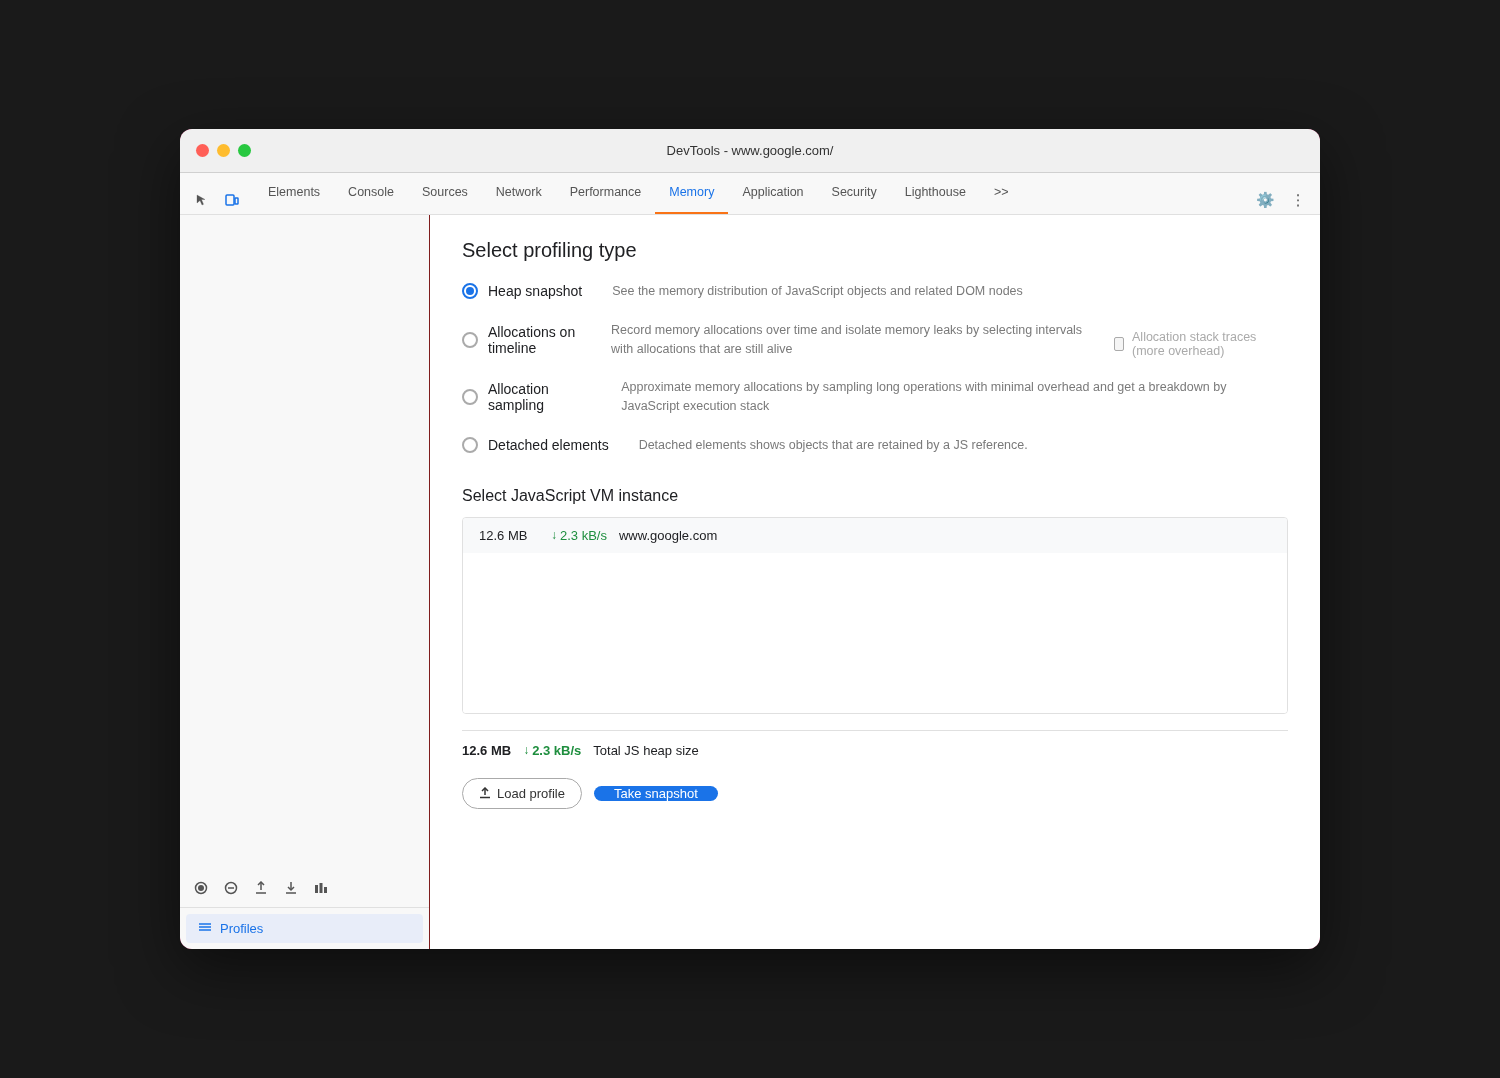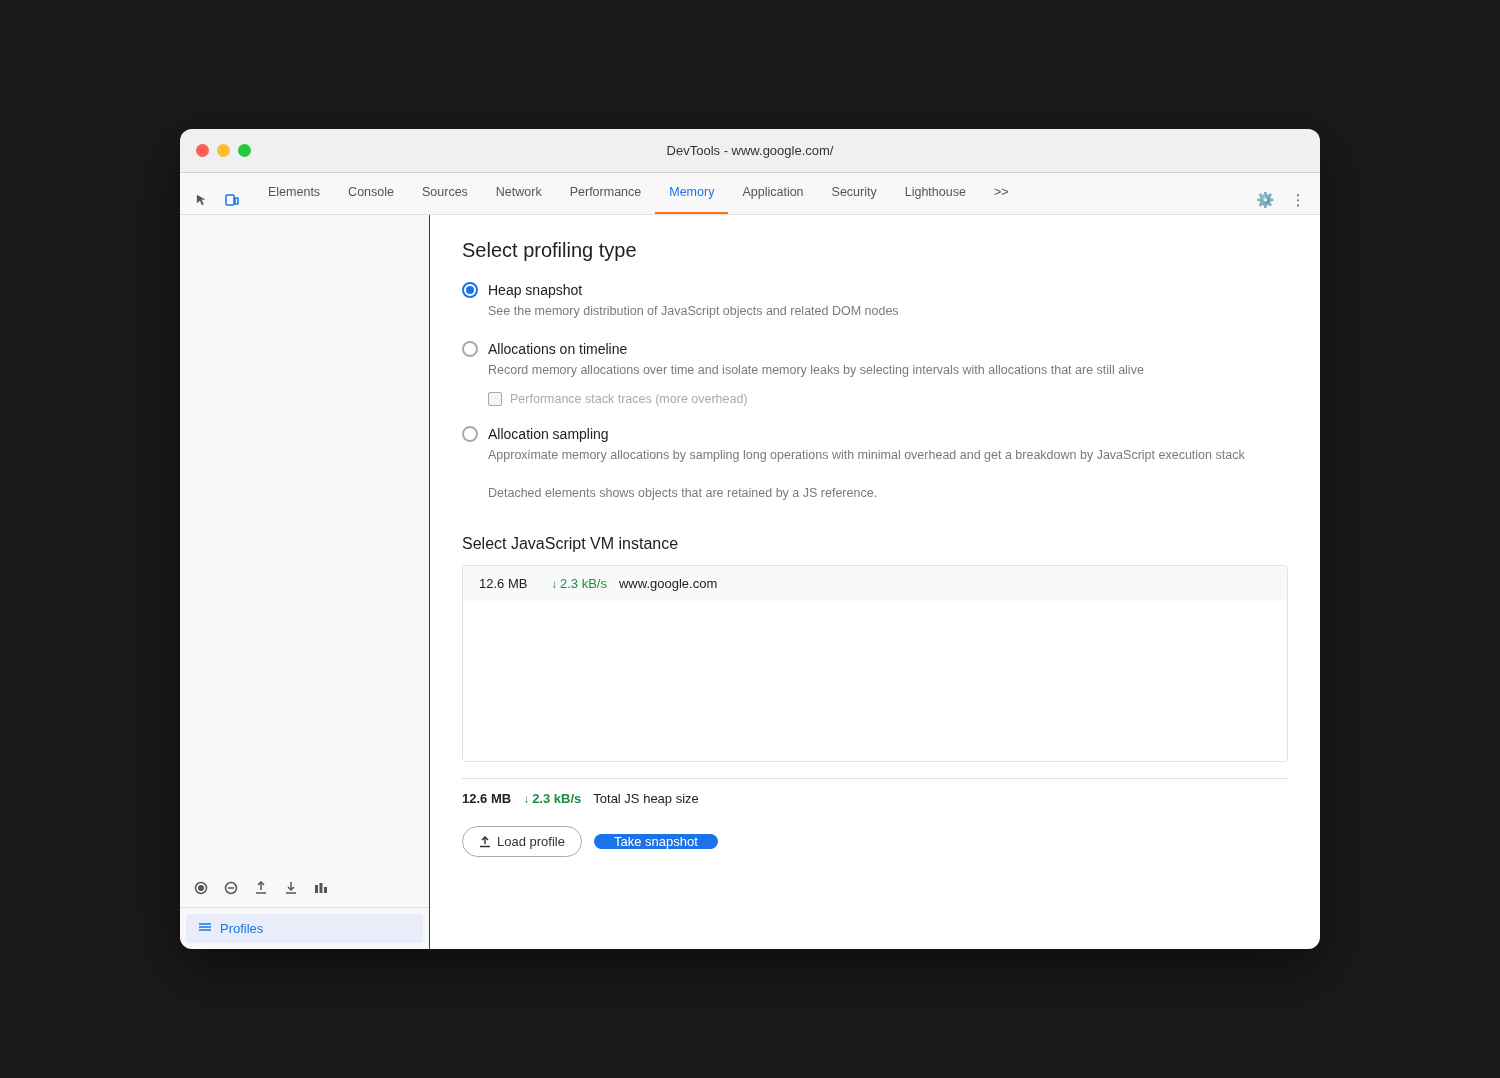--- a/index.html
+++ b/index.html
@@ -189,21 +189,21 @@
       margin-bottom: 20px;
     }
     .profiling-options {
       display: flex;
       flex-direction: column;
       gap: 20px;
       margin-bottom: 32px;
     }
     .profiling-option {
       display: flex;
-      flex-direction: column;
+      flex-direction: row;
       gap: 4px;
     }
     .option-header {
       display: flex;
       align-items: center;
       gap: 10px;
     }
     .radio-btn {
       width: 16px;
       height: 16px;
@@ -493,33 +493,37 @@
         </div>
 
         <div class="profiling-option">
           <div class="option-header">
             <div class="radio-btn"></div>
             <span class="option-label">Allocations on timeline</span>
           </div>
           <div class="option-desc">Record memory allocations over time and isolate memory leaks by selecting intervals with allocations that are still alive</div>
           <div class="checkbox-row">
             <div class="checkbox-box"></div>
-            <span class="checkbox-label">Performance stack traces (more overhead)</span>
+            <span class="checkbox-label">Allocation stack traces (more overhead)</span>
           </div>
         </div>
 
         <div class="profiling-option">
           <div class="option-header">
             <div class="radio-btn"></div>
             <span class="option-label">Allocation sampling</span>
           </div>
           <div class="option-desc">Approximate memory allocations by sampling long operations with minimal overhead and get a breakdown by JavaScript execution stack</div>
         </div>
 
         <div class="profiling-option">
+          <div class="option-header">
+            <div class="radio-btn"></div>
+            <span class="option-label">Detached elements</span>
+          </div>
           <div class="option-desc">Detached elements shows objects that are retained by a JS reference.</div>
         </div>
       </div>
 
       <h2 class="vm-section-title">Select JavaScript VM instance</h2>
 
       <div class="vm-table">
         <div class="vm-row">
           <span class="vm-memory">12.6 MB</span>
           <span class="vm-rate">

